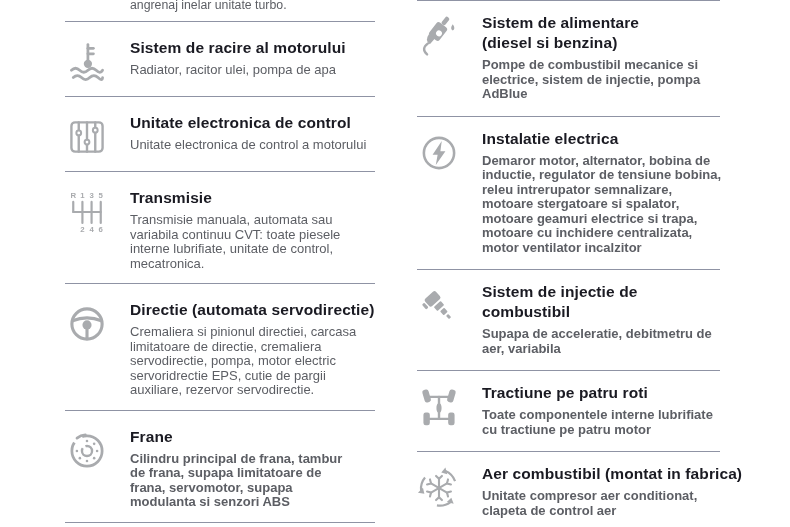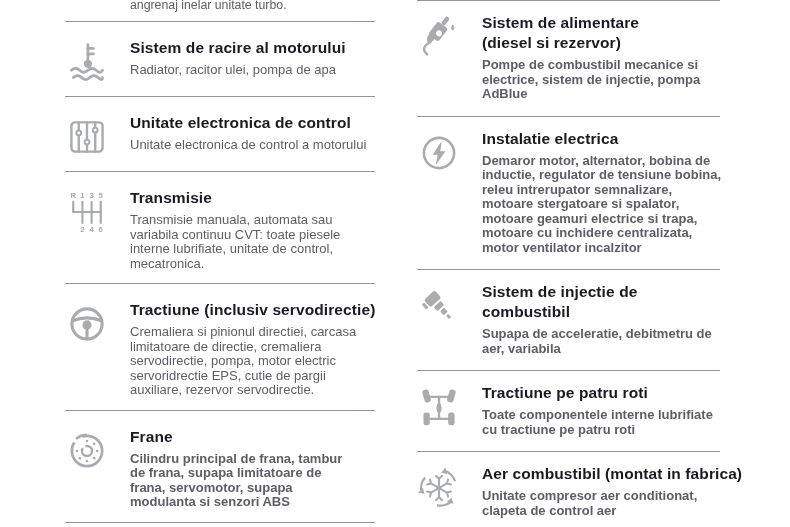--- a/index.html
+++ b/index.html
@@ -122,21 +122,21 @@
         <svg viewBox="0 0 48 48">
           <g stroke="#a9abae" stroke-width="3.4" fill="none">
             <circle cx="24" cy="24" r="16.5"></circle>
             <path d="M8.2 20.5 q15.8 -6.5 31.6 0"></path>
             <path d="M24 29 V40"></path>
           </g>
           <circle cx="24" cy="25" r="5" fill="#a9abae"></circle>
         </svg>
       </div>
       <div class="text-cell">
-        <h3 class="title">Tractiune (inclusiv servodirectie)</h3>
+        <h3 class="title">Directie (automata servodirectie)</h3>
         <p class="desc">Cremaliera si pinionul directiei, carcasa limitatoare de directie, cremaliera servodirectie, pompa, motor electric servoridrectie EPS, cutie de pargii auxiliare, rezervor servodirectie.</p>
       </div>
     </div>
   </section>
 
   <section>
     <div class="divider"></div>
     <div class="item-row">
       <div class="icon-cell">
         <svg viewBox="0 0 48 48">
@@ -200,21 +200,21 @@
             <rect x="28.5" y="1.5" width="5" height="10" rx="2" transform="rotate(38 31 6.5)"></rect>
             <path d="M13 21 q-5 7 1 11 l6 -7 z"></path>
             <path d="M39 10 q-3.5 4.5 0 7 q3.5 -2.5 0 -7"></path>
           </g>
           <circle cx="24" cy="20" r="3.2" fill="#ffffff" transform="rotate(38 24 20)"></circle>
           <path d="M12 31 q-8 6 -1 12" fill="none" stroke="#a9abae" stroke-width="2.6" stroke-linecap="round"></path>
         </svg>
       </div>
       <div class="text-cell">
         <h3 class="title">Sistem de alimentare
-(diesel si rezervor)</h3>
+(diesel si benzina)</h3>
         <p class="desc">Pompe de combustibil mecanice si electrice, sistem de injectie, pompa AdBlue</p>
       </div>
     </div>
   </section>
 
   <section>
     <div class="divider"></div>
     <div class="item-row">
       <div class="icon-cell">
         <svg viewBox="0 0 48 48">
@@ -265,21 +265,21 @@
           </g>
           <g stroke="#a9abae" stroke-width="2.6" fill="none" stroke-linecap="round">
             <path d="M14 13 H34"></path>
               <path d="M14 37 H34"></path>
               <path d="M24 13 V37"></path>
           </g>
         </svg>
       </div>
       <div class="text-cell">
         <h3 class="title">Tractiune pe patru roti</h3>
-        <p class="desc">Toate componentele interne lubrifiate cu tractiune pe patru roti</p>
+        <p class="desc">Toate componentele interne lubrifiate cu tractiune pe patru motor</p>
       </div>
     </div>
   </section>
 
   <section>
     <div class="divider"></div>
     <div class="item-row">
       <div class="icon-cell">
         <svg viewBox="0 0 48 48">
           <g stroke="#a9abae" stroke-width="2.3" stroke-linecap="round" fill="none">

